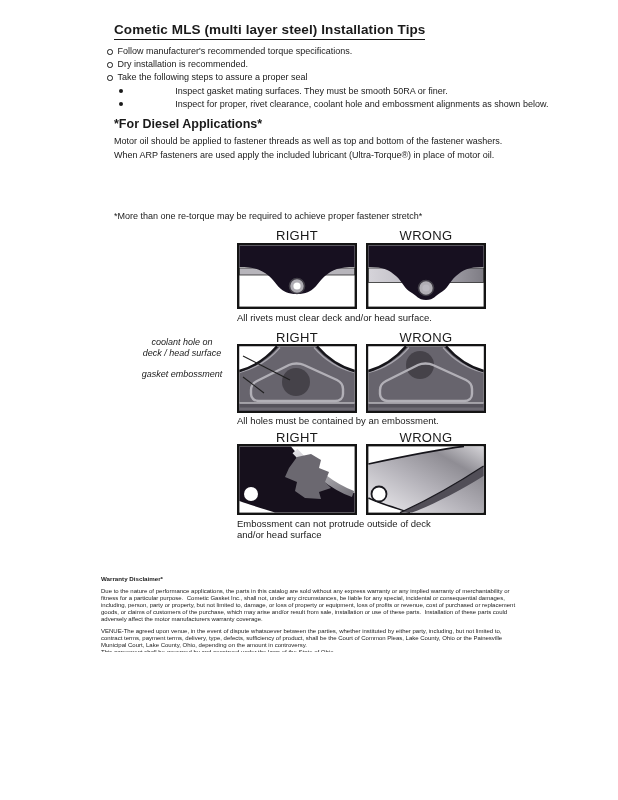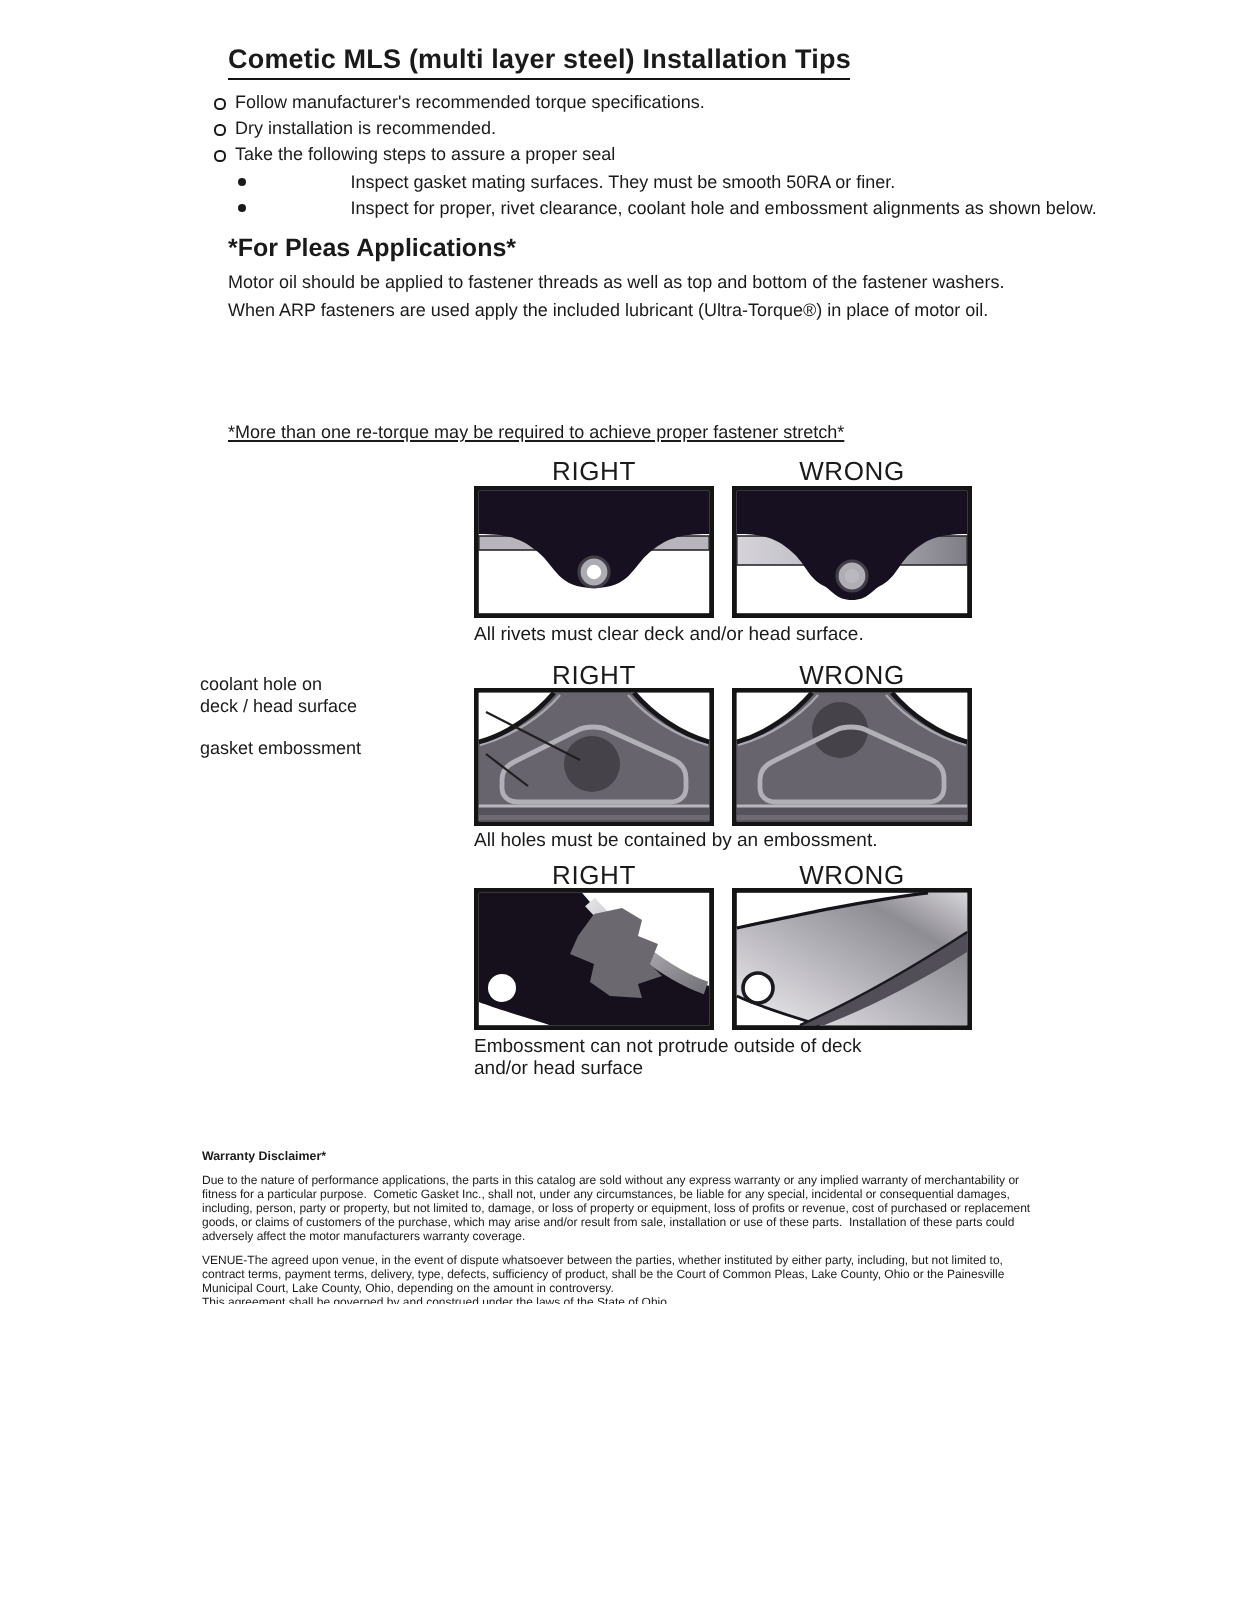--- a/index.html
+++ b/index.html
@@ -7,25 +7,25 @@
         font-family:"Liberation Sans", sans-serif;color:#1a1a1a;}
   .title{position:absolute;left:114px;top:22px;font-size:13.5px;font-weight:bold;
          letter-spacing:.1px;border-bottom:1.6px solid #141414;padding-bottom:2px;white-space:nowrap;}
   .bullets{position:absolute;left:105px;top:45px;font-size:9px;line-height:13.2px;}
   .b-row{display:flex;align-items:flex-start;white-space:nowrap;}
   .mk-open{width:3.5px;height:3.5px;border:1px solid #1a1a1a;border-radius:50%;margin:4px 5px 0 2px;flex:none;}
   .mk-fill{width:4.2px;height:4.2px;background:#1a1a1a;border-radius:50%;margin:4px 4px 0 0;flex:none;}
   .sub{margin-left:14px;gap:48px;}
   .diesel-h{position:absolute;left:114px;top:117px;font-size:12.5px;font-weight:bold;white-space:nowrap;}
   .para{position:absolute;left:114px;font-size:9px;line-height:14px;white-space:pre-wrap;width:420px;}
-  .p1{top:134px;} .p2{top:165px;} .p3{top:209px;text-decoration:underline;}
+  .p1{top:134px;} .p2{top:165px;} .p3{top:209px;}
   .fig-label{position:absolute;width:120px;text-align:center;font-size:13px;letter-spacing:.3px;white-space:nowrap;}
   .fig-box{position:absolute;width:120px;line-height:0;}
   .fig-caption{position:absolute;font-size:9.5px;line-height:11px;white-space:pre-wrap;width:270px;}
-  .callout{position:absolute;left:100px;width:132px;text-align:left;font-size:9px;line-height:10.5px;white-space:pre-wrap;}
+  .callout{position:absolute;left:116px;width:132px;text-align:center;font-size:9px;line-height:10.5px;white-space:pre-wrap;font-style:italic;}
   .leader{position:absolute;left:240px;top:352px;width:70px;height:48px;}
   .warranty{position:absolute;left:101px;top:575px;width:435px;font-size:6px;line-height:7px;}
   .w-head{font-weight:bold;font-size:6.2px;margin-bottom:6px;}
   .w-para{white-space:pre-wrap;margin-bottom:5px;}
   .part-no{position:absolute;left:388px;top:755px;font-size:12.5px;letter-spacing:.4px;color:#ef4444;}
   svg{display:block;}
 </style>
 </head>
 <body>
 
@@ -49,21 +49,21 @@
     <div class="b-row sub">
       <span class="mk-fill"></span>
       <span>Inspect gasket mating surfaces.  They must be smooth 50RA or finer.</span>
     </div>
     <div class="b-row sub">
       <span class="mk-fill"></span>
       <span>Inspect for proper, rivet clearance, coolant hole and embossment alignments as shown below.</span>
     </div>
   </div>
 
-  <div class="diesel-h">*For Pleas Applications*</div>
+  <div class="diesel-h">*For Diesel Applications*</div>
   <div class="para p1">Motor oil should be applied to fastener threads as well as top and bottom of the fastener washers.
 When ARP fasteners are used apply the included lubricant (Ultra-Torque®) in place of motor oil.</div>
   <div class="para p3">*More than one re-torque may be required to achieve proper fastener stretch*</div>
 
   <div class="fig-label" style="left:237px;top:228px;">RIGHT</div>
   <div class="fig-label" style="left:366px;top:228px;">WRONG</div>
 
   <div class="fig-box" style="left:237px;top:243px;">
     <svg width="120" height="66" viewBox="0 0 120 66">
       <rect x="1.2" y="1.2" width="117.6" height="63.6" fill="#ffffff" stroke="#141414" stroke-width="2.4"></rect>

